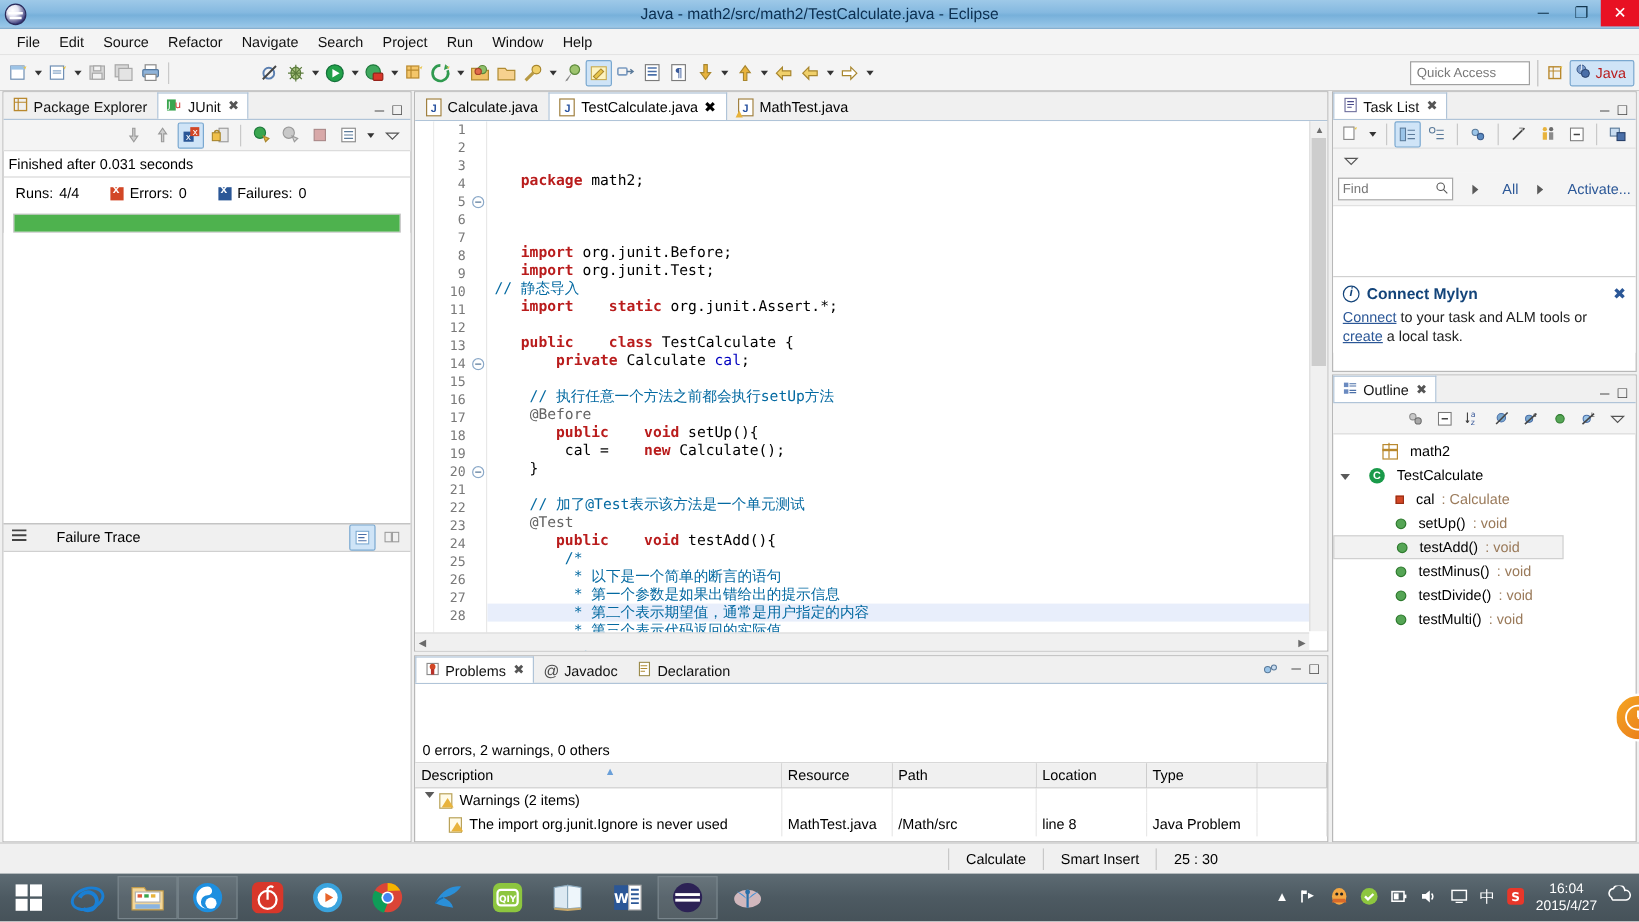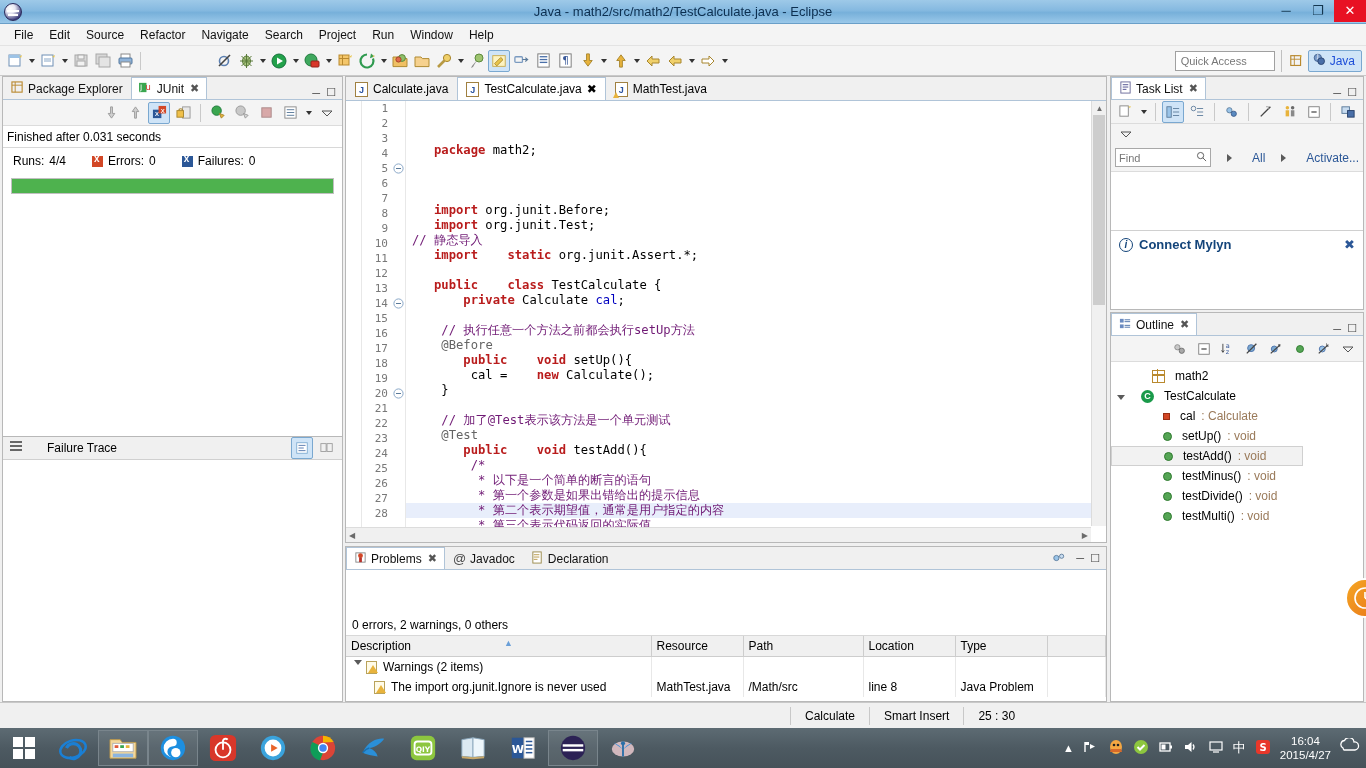--- a/index.html
+++ b/index.html
@@ -74,21 +74,21 @@
     display: flex; align-items: center;
   }
   .qa-box {
     width: 100px; height: 20px; border: 1px solid #a0a0a0; background: #fff;
     font-size: 11px; color: #777; padding: 2px 5px; line-height: 15px;
   }
   .persp-bar { display: flex; align-items: center; border-left: 1px solid #c0c0c0; margin-left: 6px; padding-left: 4px; }
   .persp-btn {
     display: flex; align-items: center; gap: 3px;
     background: #cfe4f7; border: 1px solid #7aa8d0; border-radius: 2px;
-    padding: 1px 6px 1px 3px; height: 22px; font-size: 12px; color: #1d4ed8;
+    padding: 1px 6px 1px 3px; height: 22px; font-size: 12px; color: #b91c1c;
   }
 
   
   .workspace { position: absolute; top: 76px; left: 0; right: 0; bottom: 66px; background: #f0f0f0; }
 
   
   .view { background: #fff; border: 1px solid #b8b8b8; position: absolute; }
   .view-tabs {
     height: 23px; background: #f0f0f0;
     display: flex; align-items: flex-end; border-bottom: 1px solid #b0c4d8;
@@ -144,21 +144,21 @@
     background: #fff; user-select: none;
   }
   .fold-col { width: 14px; background: #fff; border-right: 1px solid #e8e8e8; }
   .code-lines {
     flex: 1; font-family: "DejaVu Sans Mono", monospace; font-size: 12.2px;
     color: #000; overflow: hidden; position: relative; white-space: pre;
   }
   .ln { height: 15px; line-height: 15px; padding-left: 6px; }
   .gl { height: 15px; line-height: 15px; }
   .kw { color: #b91c1c; font-weight: bold; padding-left: 22px; }
-  .cm { color: #701a75; }
+  .cm { color: #0369a1; }
   .fld { color: #0000c0; }
   .ann { color: #646464; }
   .hl-line { background: #e8eefb; }
 
   .ed-scroll-v { position: absolute; right: 0; top: 24px; bottom: 16px; width: 15px; background: #f0f0f0; border-left: 1px solid #dcdcdc; }
   .ed-scroll-v .thumb { position: absolute; top: 14px; left: 1px; width: 12px; height: 190px; background: #cdcdcd; }
   .ed-scroll-v .arrow { position: absolute; left: 0; width: 15px; height: 14px; display: flex; align-items: center; justify-content: center; color: #6b6b6b; font-size: 8px; }
   .ed-scroll-h { position: absolute; left: 0; right: 15px; bottom: 0; height: 15px; background: #f0f0f0; border-top: 1px solid #dcdcdc; display: flex; justify-content: space-between; align-items: center; color: #6b6b6b; font-size: 8px; padding: 0 3px; }
 
   
@@ -879,20 +879,23 @@
         <span class="link">All</span>
         <span class="tri"></span>
         <span class="link">Activate...</span>
       </div>
       <div style="height:58px;background:#fff;"></div>
       <div class="mylyn-box">
         <div class="mylyn-title">
           <span class="info-ico">i</span>
           <span>Connect Mylyn</span>
           <span class="closex" style="margin-left:auto;font-weight:normal;color:#2b5797;">✖</span>
+        </div>
+        <div class="mylyn-text">
+          <span class="link u">Connect</span><span> to your task and ALM tools or </span><span class="link u">create</span><span> a local task.</span>
         </div>
       </div>
     </div>
 
     <div class="view" id="outline-view">
       <div class="view-tabs">
         <div class="vtab active">
           <span>
             <svg width="13" height="13" viewBox="0 0 14 14">
                 <rect x="1" y="2" width="4" height="4" fill="#6a8ac0"></rect>

